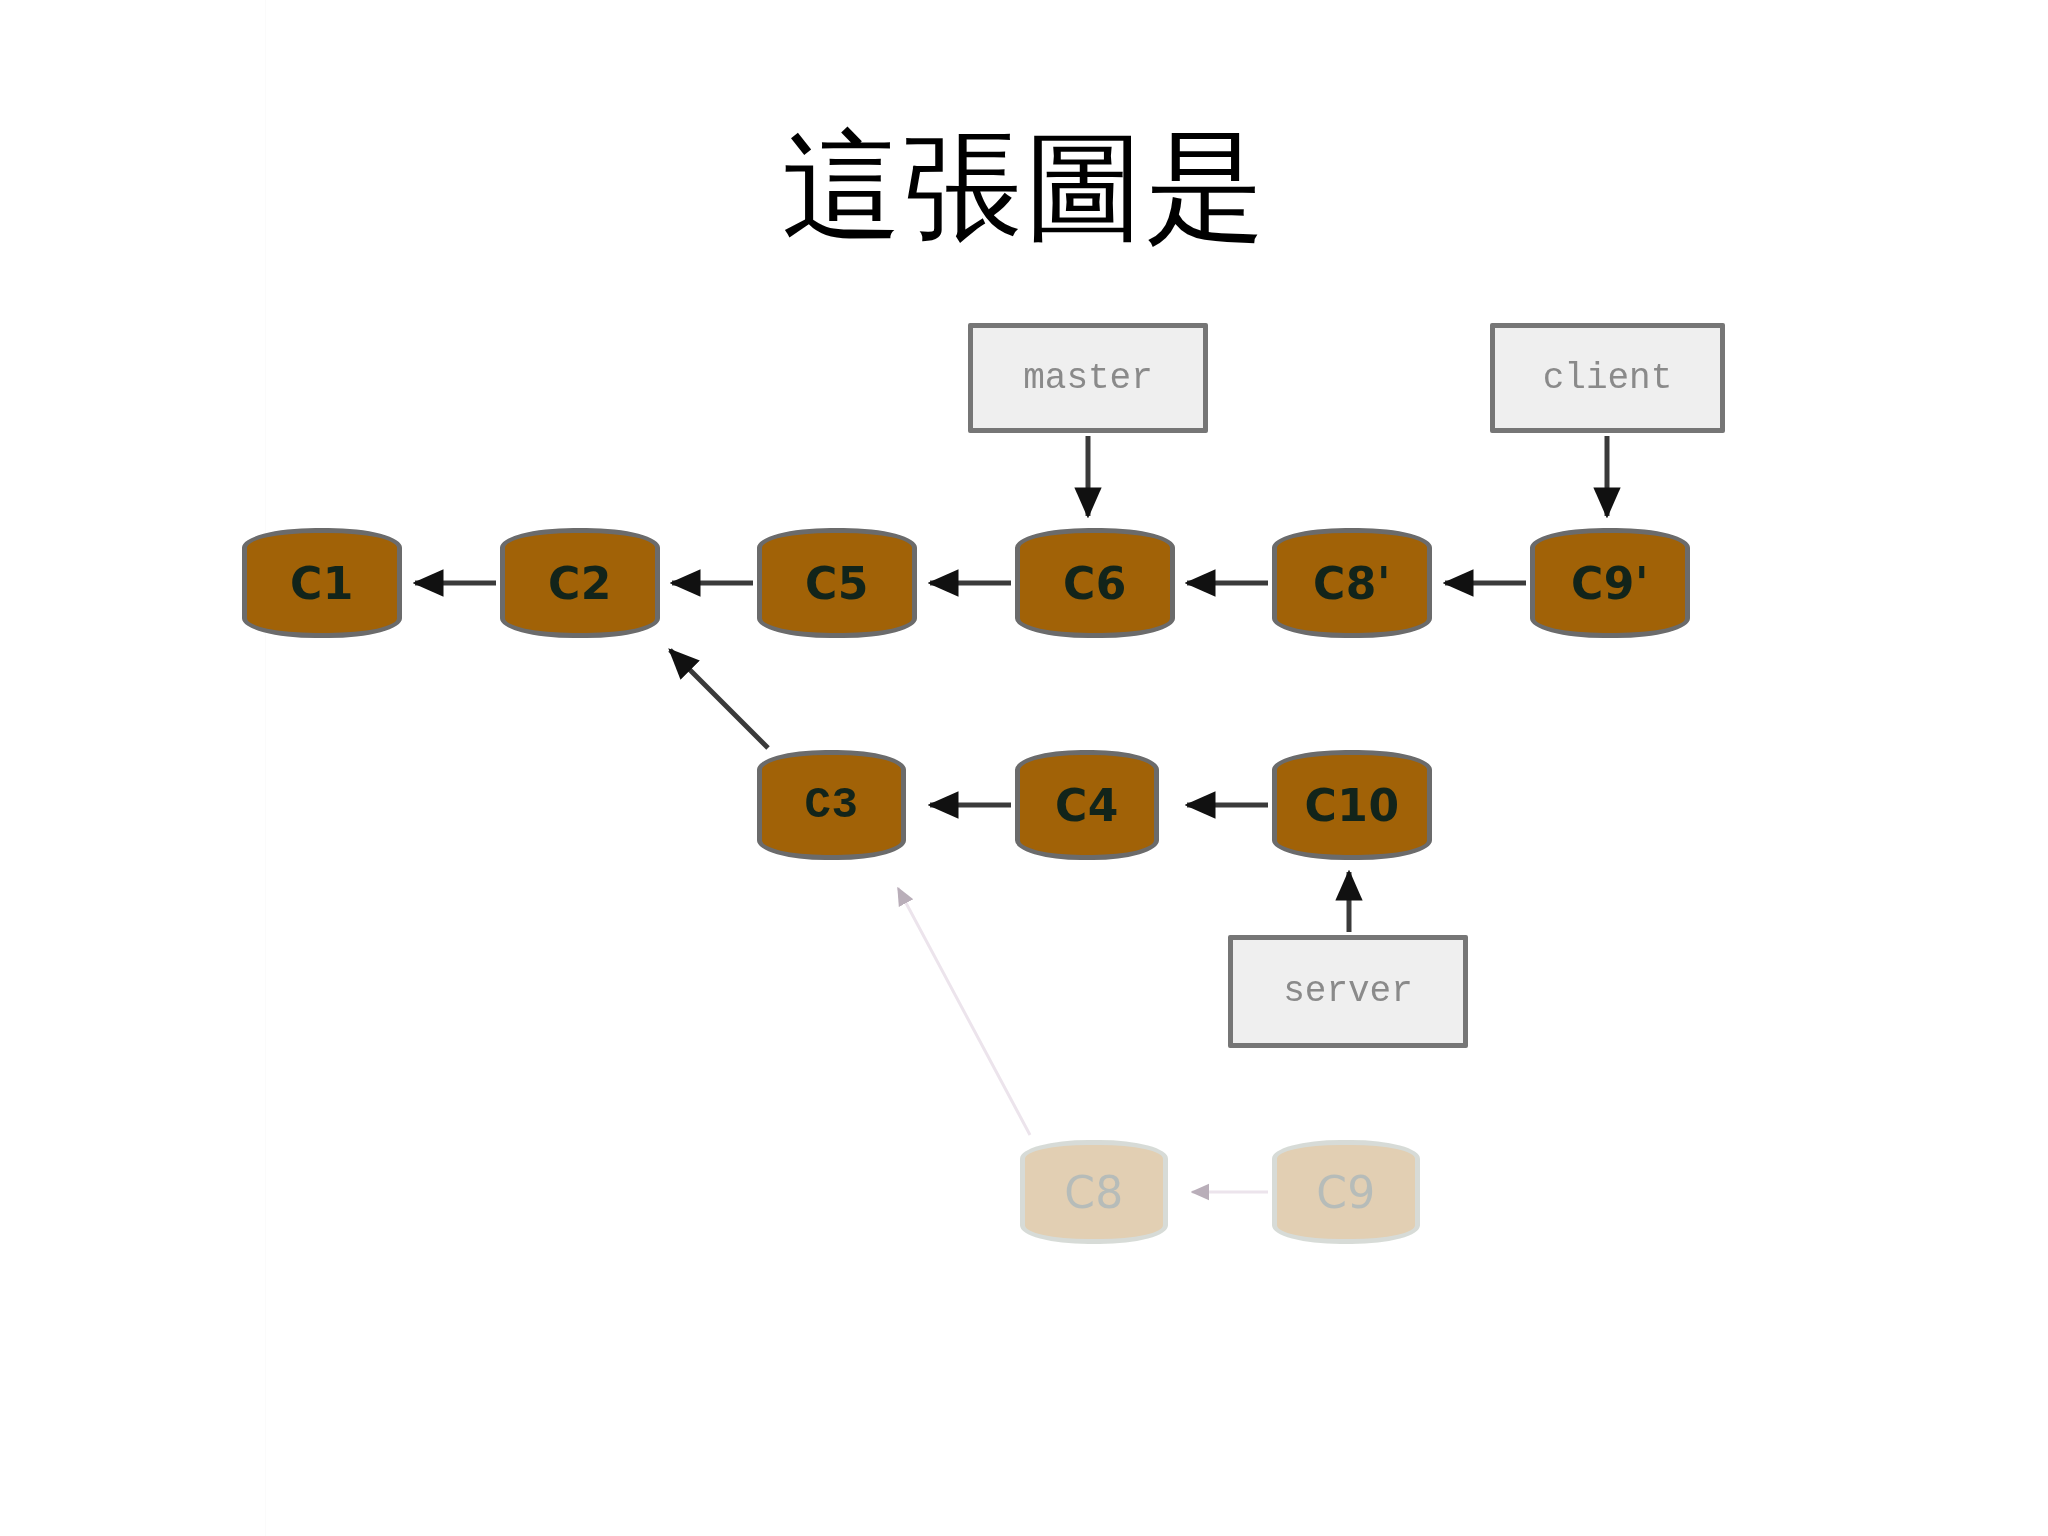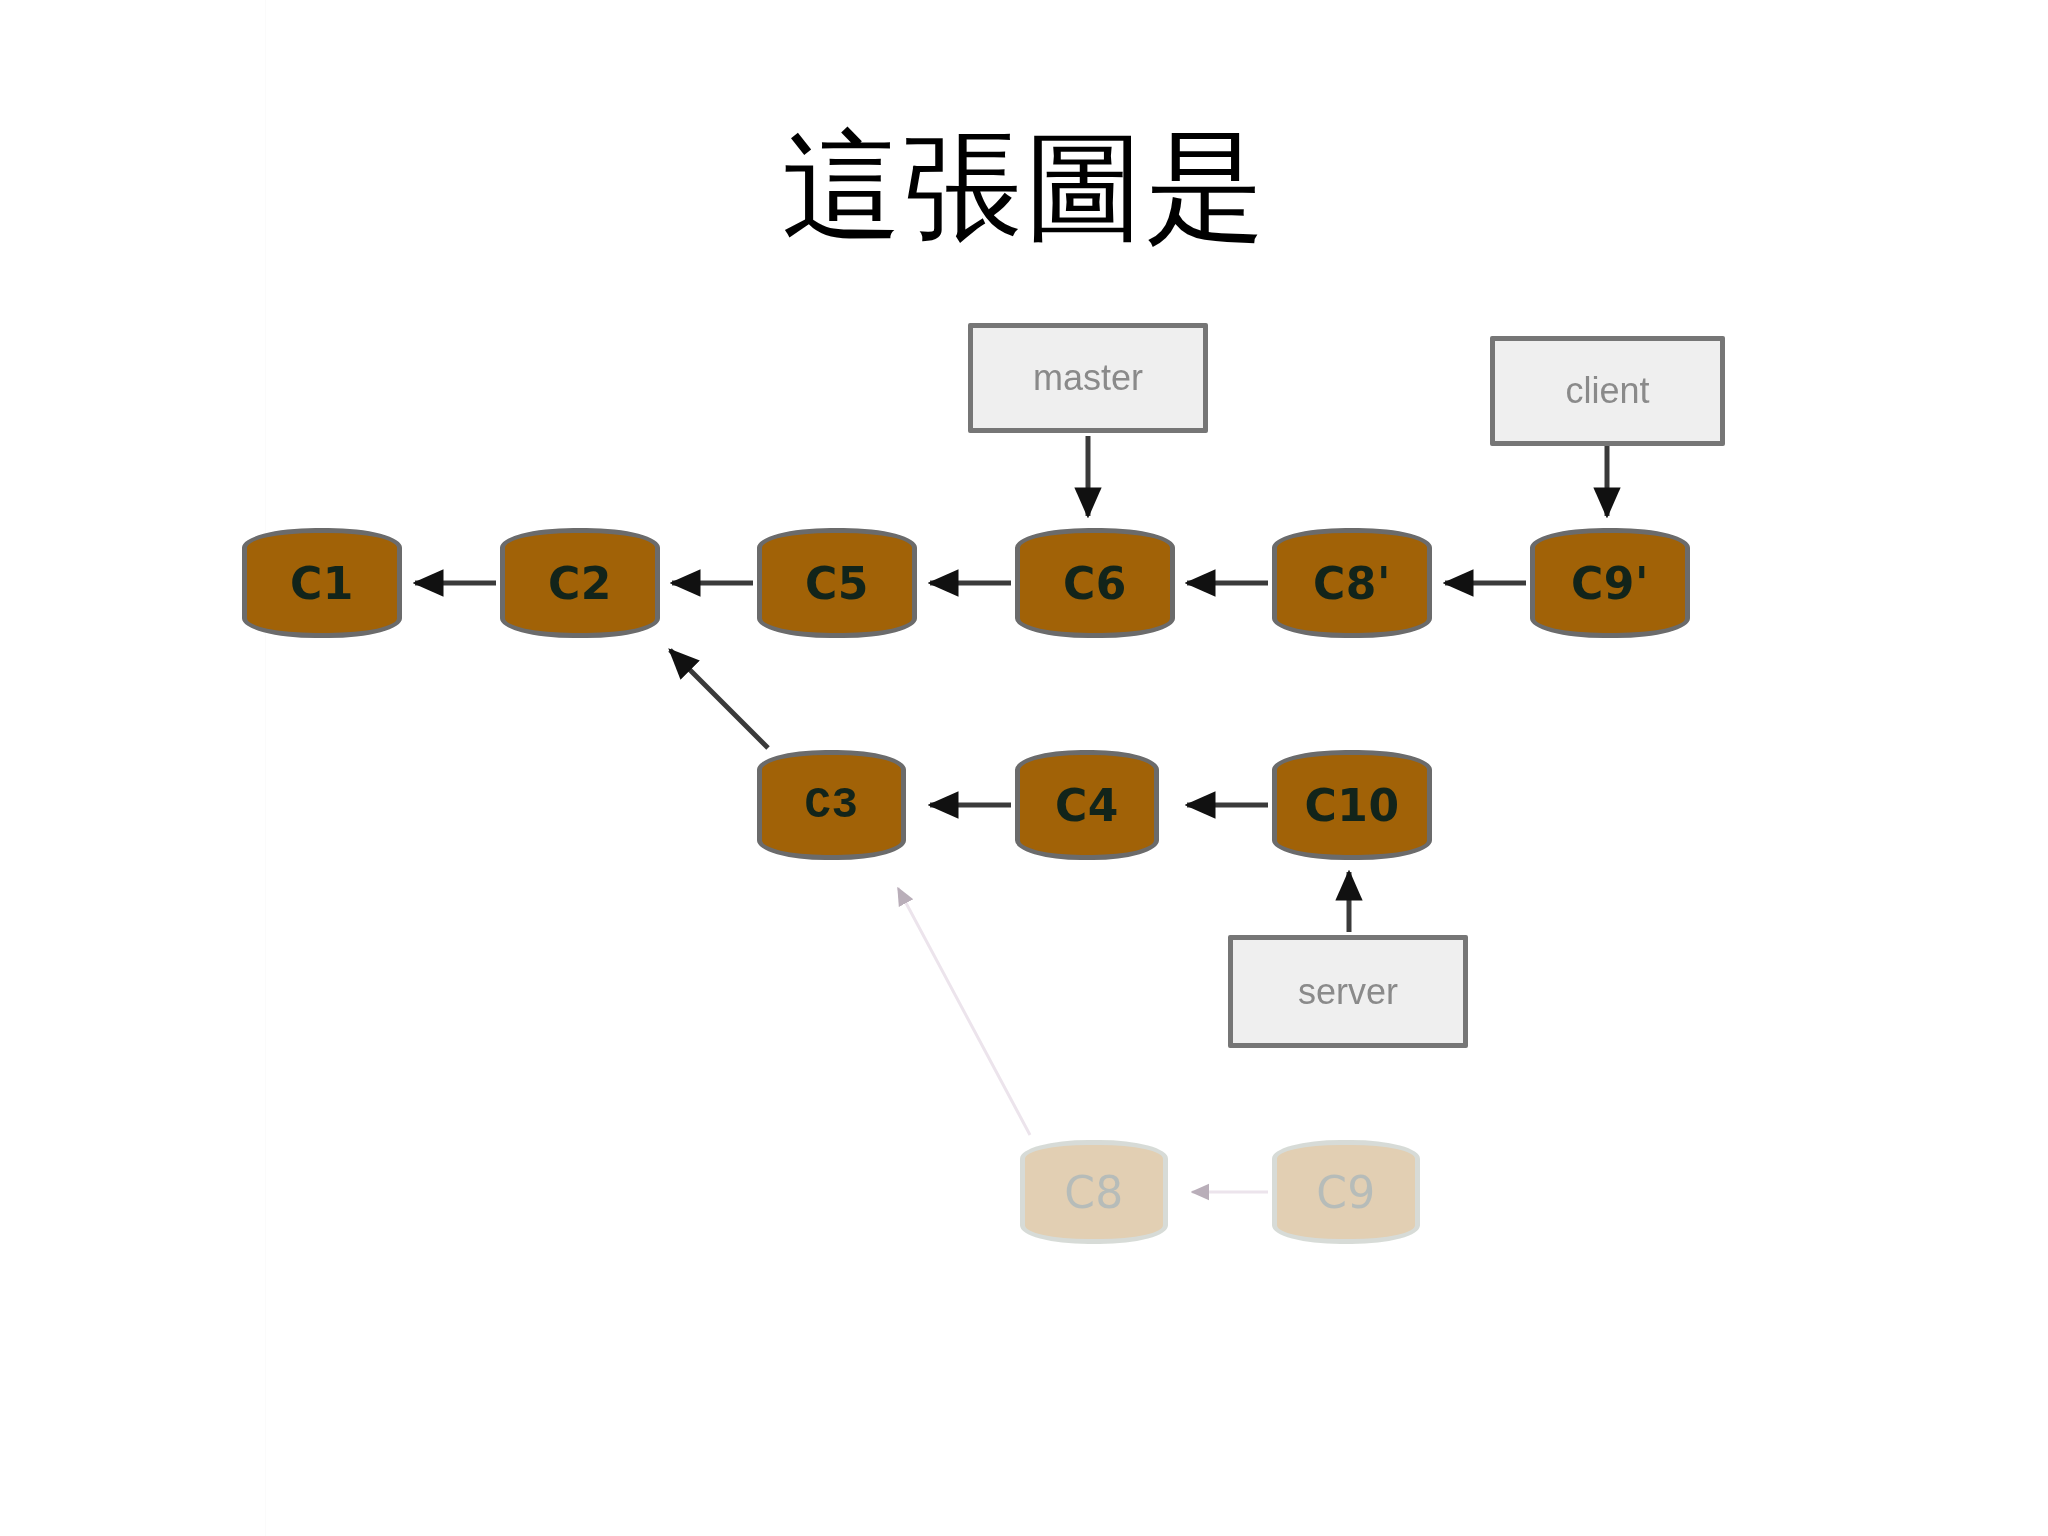--- a/index.html
+++ b/index.html
@@ -96,21 +96,21 @@
     box-sizing: border-box;
     display: flex;
     align-items: center;
     justify-content: center;
     background: #efefef;
     border: 5px solid #767676;
     border-radius: 2px;
     color: #8a8a8a;
     font-size: 36px;
     font-weight: 400;
-    font-family: Liberation Sans, sans-serif;
+    font-family: Liberation Mono, monospace;
     z-index: 3;
   }
 </style>
 </head>
 <body>
 
 <div id="slide">
 
   <div id="content-edge"></div>
 
@@ -191,18 +191,18 @@
     <div class="commit" style="left:1015px;top:750px;width:144px;height:110px;">C4</div>
 
     <div class="commit" style="left:1272px;top:750px;width:160px;height:110px;">C10</div>
 
     <div class="commit ghost" style="left:1020px;top:1140px;width:148px;height:104px;">C8</div>
 
     <div class="commit ghost" style="left:1272px;top:1140px;width:148px;height:104px;">C9</div>
 
     <div class="reflabel" style="left:968px;top:323px;width:240px;height:110px;">master</div>
 
-    <div class="reflabel" style="left:1490px;top:336px;width:235px;height:110px;">client</div>
+    <div class="reflabel" style="left:1490px;top:323px;width:235px;height:110px;">client</div>
 
     <div class="reflabel" style="left:1228px;top:935px;width:240px;height:113px;">server</div>
 
   </div>
 </div>
 
 </body></html>

